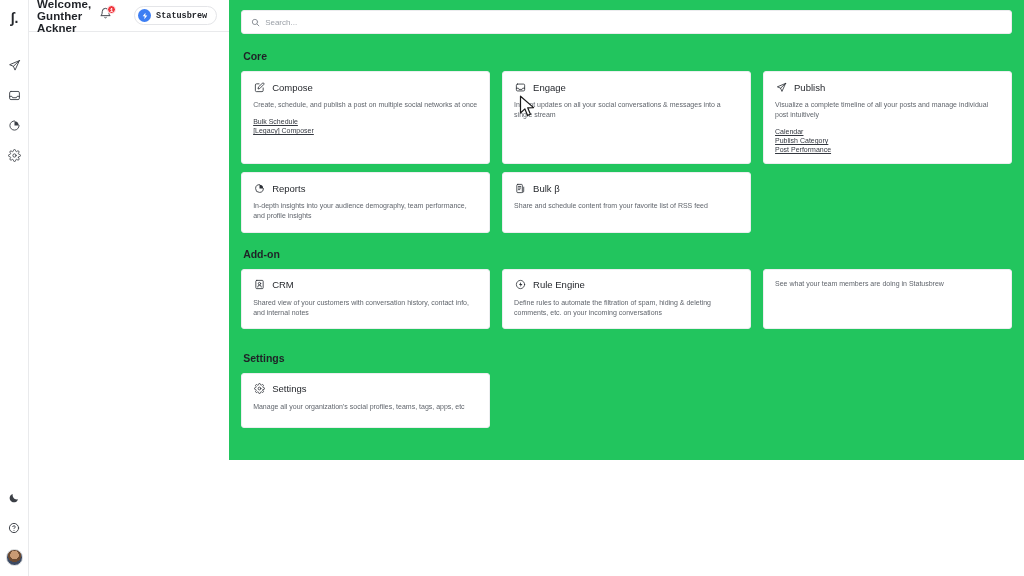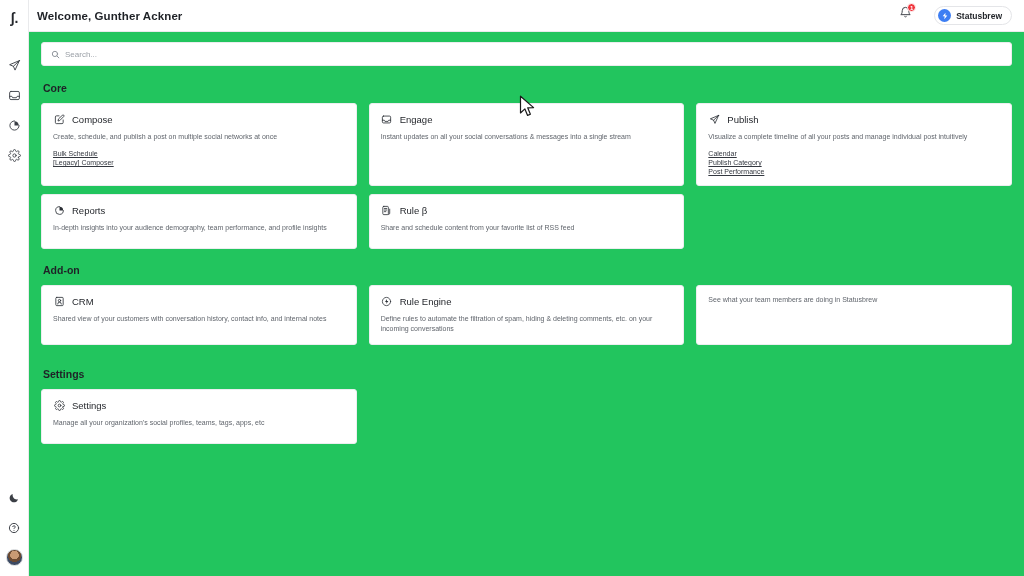--- a/index.html
+++ b/index.html
@@ -36,31 +36,31 @@
   .side-spacer { flex: 1 1 auto; }
   .side-bottom { display: flex; flex-direction: column; align-items: center; }
   .side-avatar {
     width: 17px; height: 17px; border-radius: 50%;
     background: radial-gradient(circle at 50% 34%, #c89a74 0 34%, #6b4a32 35% 54%, #3c4a63 55% 100%);
     margin: 6px 0 4px 0;
     border: 1px solid #d5d7da;
   }
 
   
-  .main { flex: 1 1 auto; height: 576px; display: flex; flex-direction: column; min-width: 0; }
+  .main { flex: 1 1 auto; height: 460px; display: flex; min-width: 0; }
 
   .topbar {
     height: 32px; min-height: 32px;
     background: #ffffff;
     border-bottom: 1px solid #e9eaec;
     display: flex; align-items: center;
     padding: 0 12px 0 8px;
   }
   .topbar-title { font-size: 11.5px; font-weight: 700; color: #1f2227; letter-spacing: 0.1px; }
-  .topbar-right { margin-left: auto; display: flex; align-items: flex-start; gap: 21px; }
+  .topbar-right { margin-left: auto; display: flex; align-items: center; gap: 21px; font-family: Liberation Mono, monospace; }
 
   .bell-wrap { position: relative; width: 16px; height: 16px; display: flex; align-items: center; justify-content: center; color: #3b3f46; }
   .bell-badge {
     position: absolute; top: -3px; right: -3px;
     min-width: 9px; height: 9px; padding: 0 1px;
     background: #f0353d; color: #fff;
     border-radius: 5px;
     font-size: 6px; line-height: 9px; text-align: center;
     font-weight: 700;
     border: 1px solid #ffffff;
@@ -308,21 +308,21 @@
 
           <div class="card card-mid">
             <div class="card-head">
               <span class="card-icon">
                 <svg width="11" height="11" viewBox="0 0 24 24" fill="none" stroke="currentColor" stroke-width="1.8" stroke-linecap="round" stroke-linejoin="round">
                   <rect x="4" y="3" width="12" height="18" rx="2"></rect>
                   <path d="M7.5 7.5h5M7.5 11h5M7.5 14.5h3"></path>
                   <path d="M19 9v9a2.5 2.5 0 0 1-2.5 2.5"></path>
                 </svg>
               </span>
-              <span class="card-title">Rule β</span>
+              <span class="card-title">Bulk β</span>
             </div>
             <div class="card-desc">Share and schedule content from your favorite list of RSS feed</div>
           </div>
 
           <div></div>
         </div>
       </div>
 
       <div class="section">
         <div class="section-title">Add-on</div>

